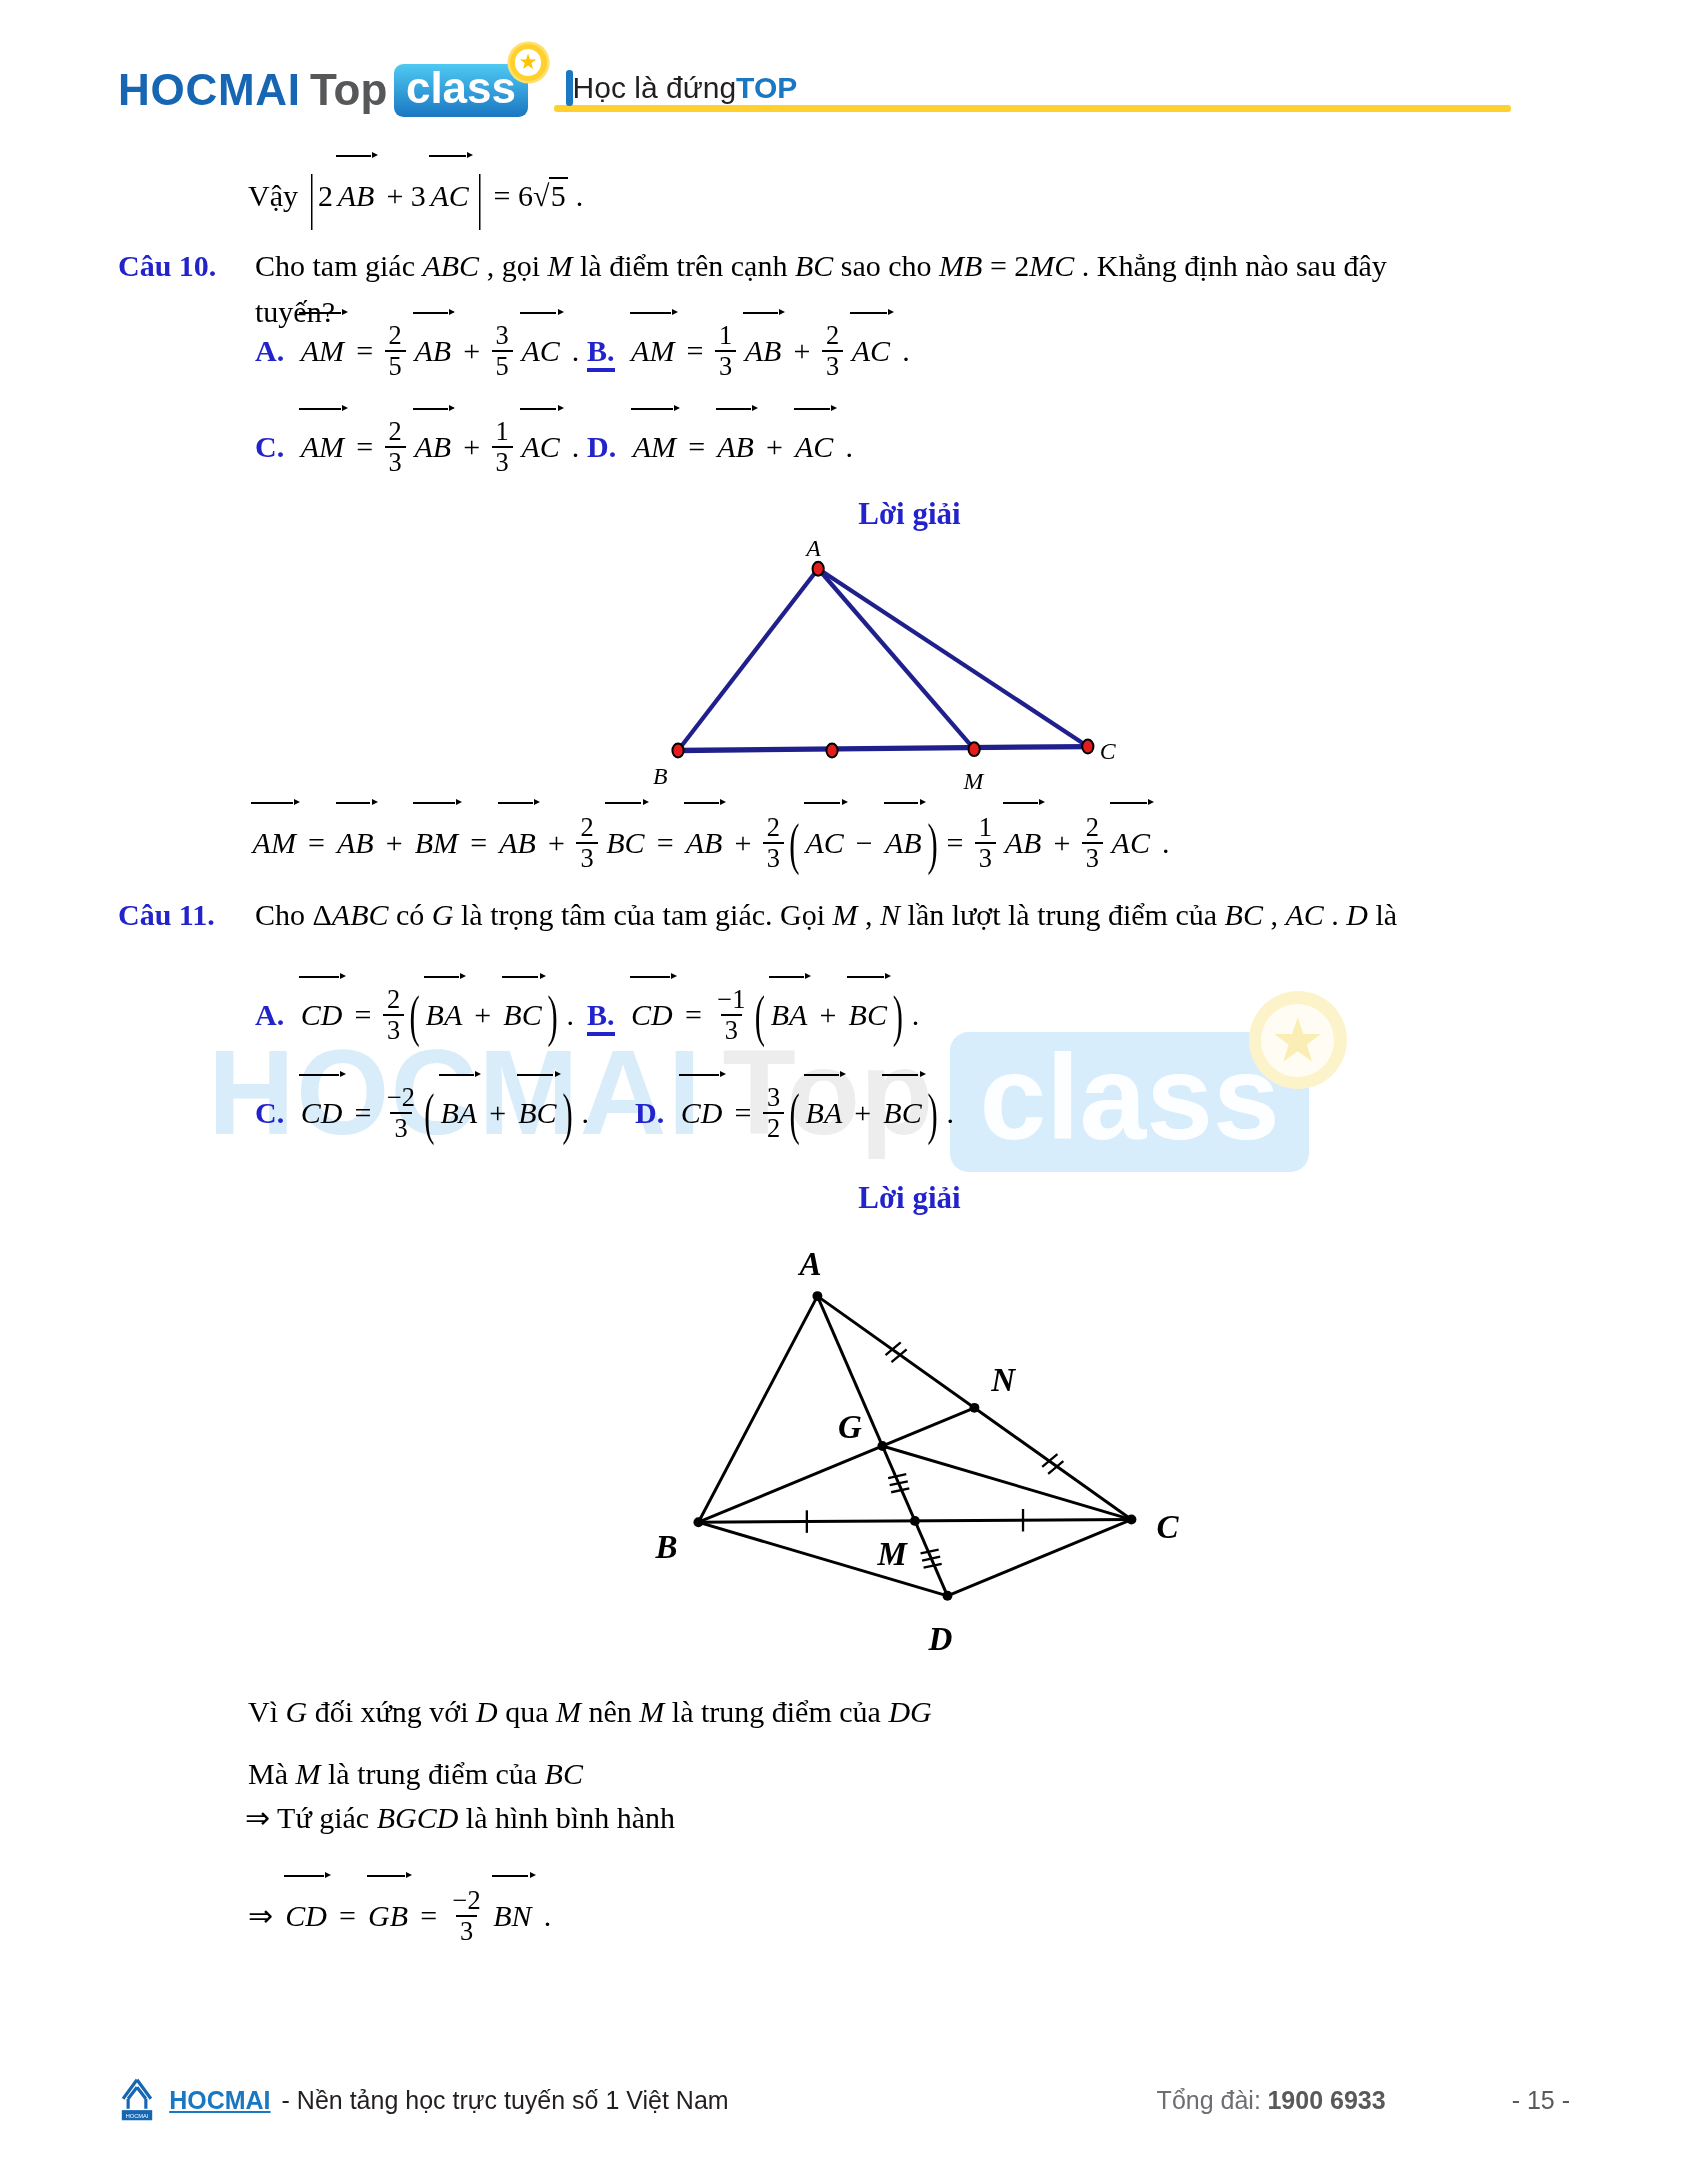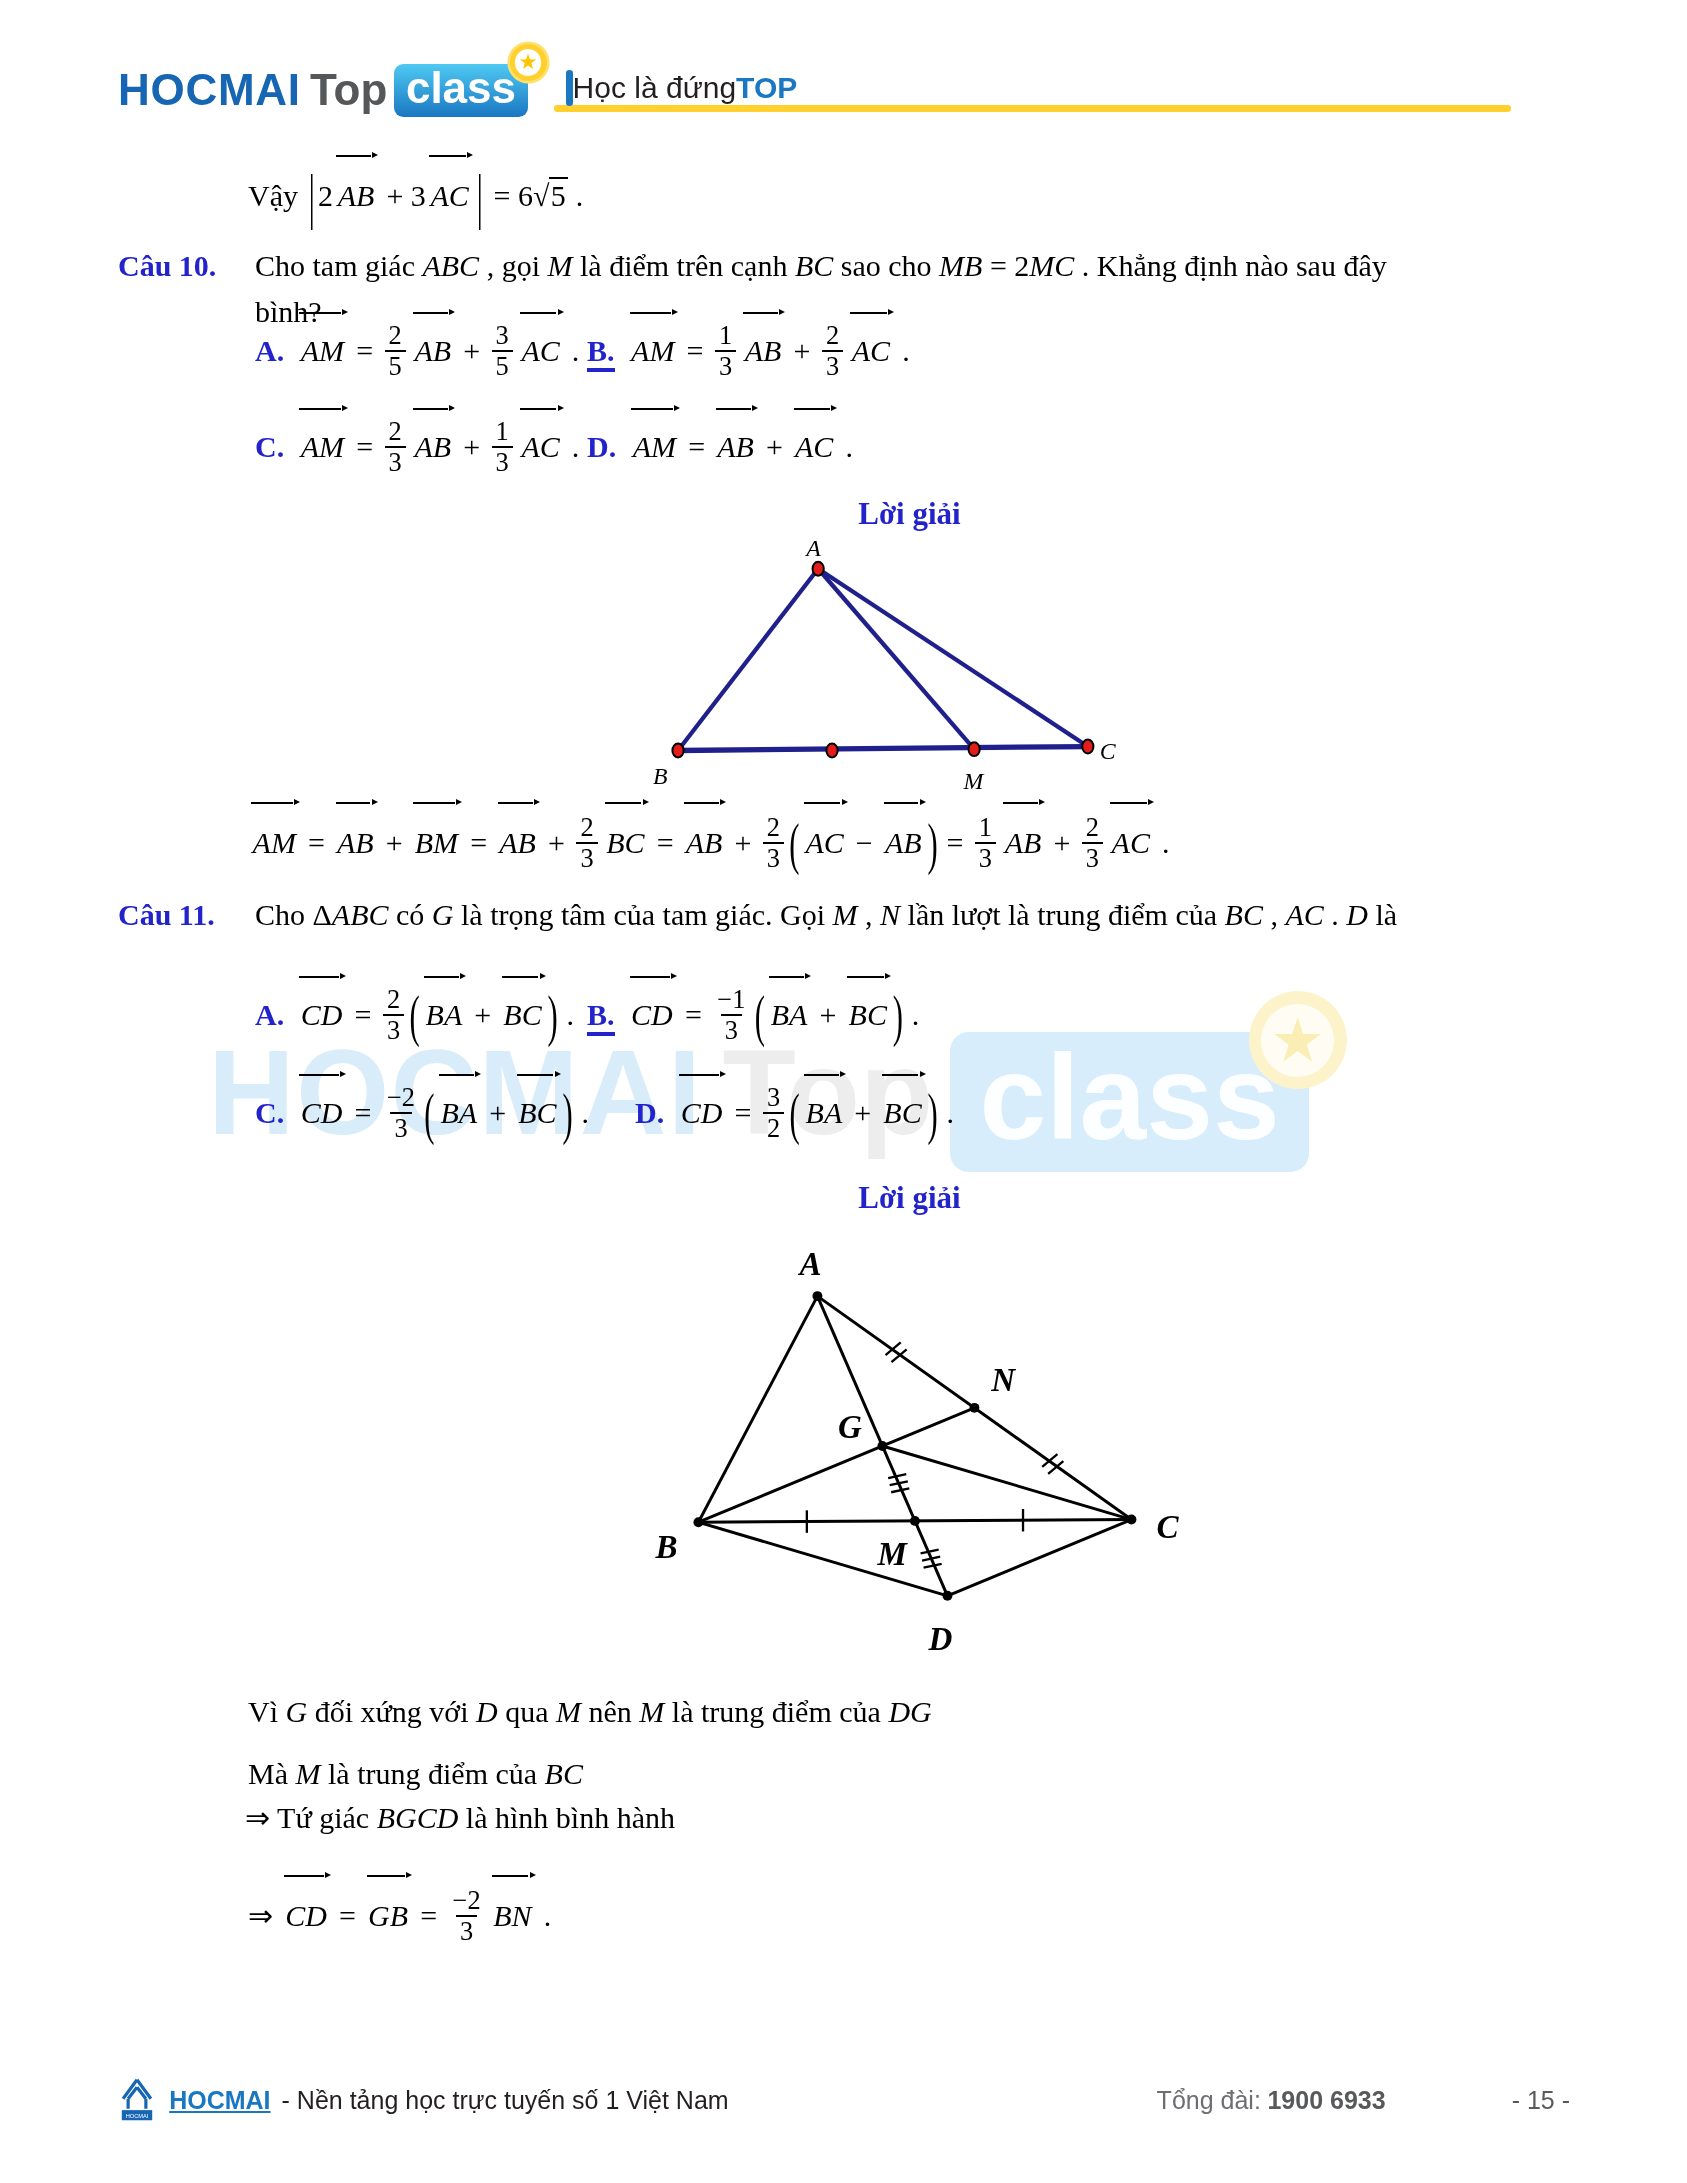--- a/index.html
+++ b/index.html
@@ -107,21 +107,21 @@
           <span class="wm-badge-inner">★</span>
         </span>
     </span>
   </div>
 
   <div class="abs z2 mathline" style="left:248px;top:159px;">Vậy <span class="math"><span class="vbar">|</span>2<span class="vec">AB</span> + 3<span class="vec">AC</span><span class="vbar">|</span> = 6<span class="sqrt">√<span class="rad">5</span></span></span> .</div>
 
   <div class="abs z2 qlabel" style="left:118px;top:243px;">Câu 10.</div>
   <div class="abs z2 bodytext qblock" style="left:255px;top:243px;width:1363px;">
     <div>Cho tam giác <span class="math"><span class="mvar">ABC</span></span> , gọi <span class="math"><span class="mvar">M</span></span>  là điểm trên cạnh <span class="math"><span class="mvar">BC</span></span>  sao cho <span class="math"><span class="mvar">MB</span> = 2<span class="mvar">MC</span></span> . Khẳng định nào sau đây</div>
-    <div>bình?</div>
+    <div>tuyến?</div>
   </div>
 
   <div class="abs z2 opt" style="left:255px;top:316px;">
     <span class="opt-letter">A.</span><span><span class="math"><span class="vec">AM</span> = <span class="frac">
             <span class="fn">2</span>
             <span class="fd">5</span>
           </span><span class="vec">AB</span> + <span class="frac">
             <span class="fn">3</span>
             <span class="fd">5</span>
           </span><span class="vec">AC</span></span> .</span>

